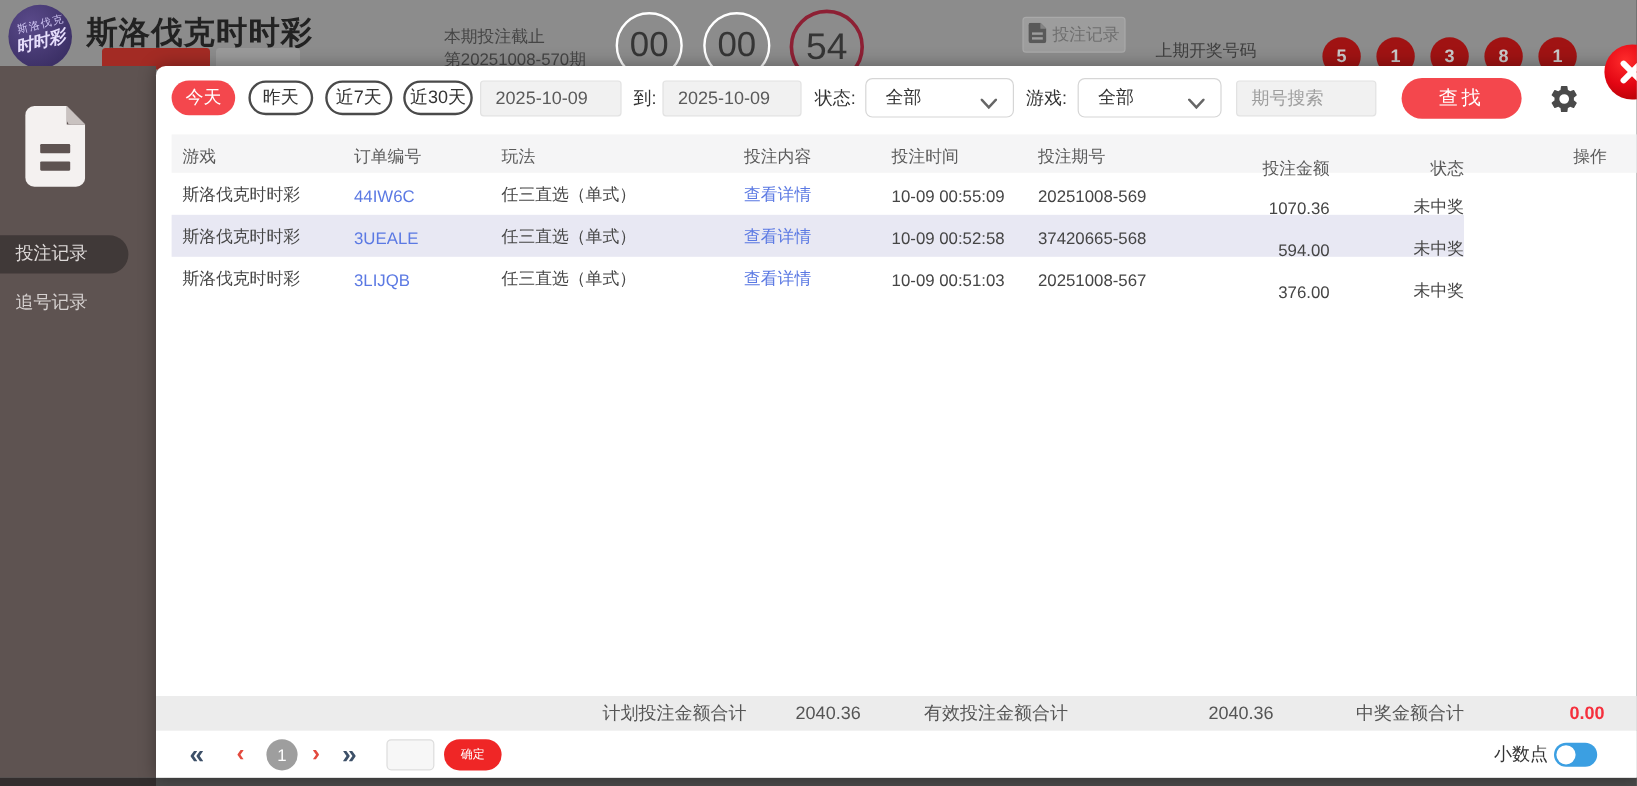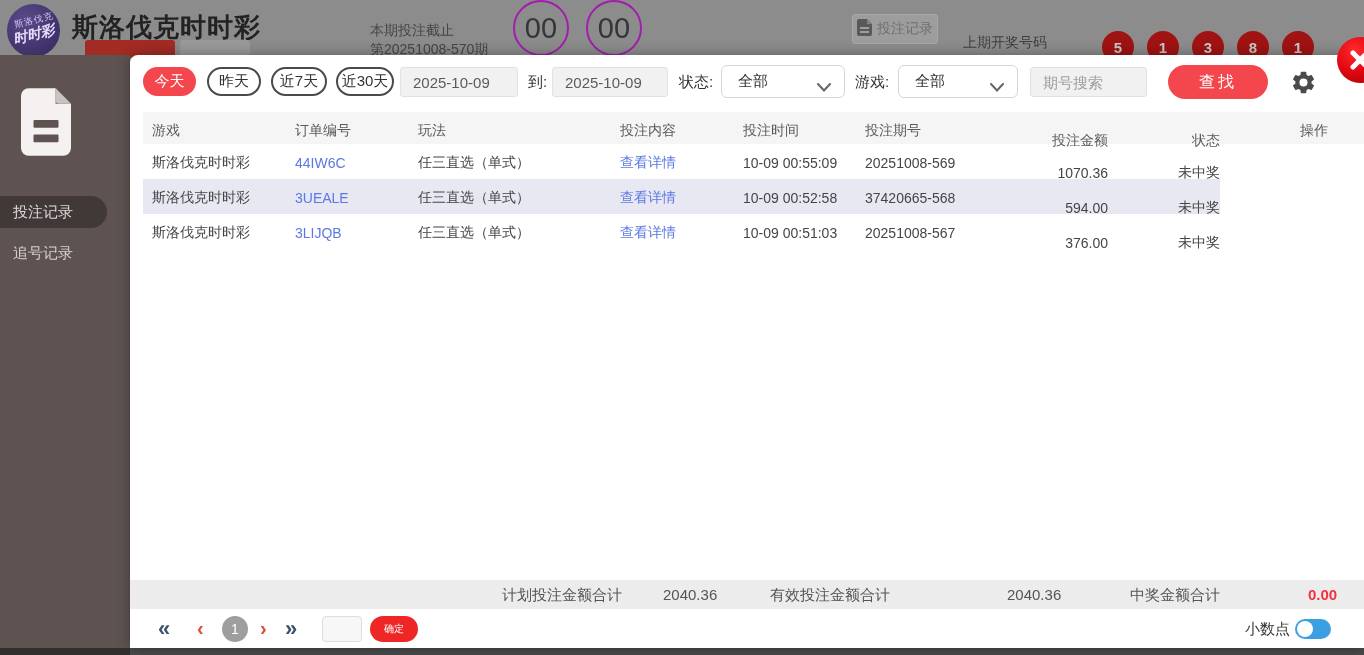--- a/index.html
+++ b/index.html
@@ -10,21 +10,21 @@
   .logo{position:absolute;left:7px;top:4px;width:53px;height:53px;border-radius:50%;
         background:radial-gradient(circle at 35% 30%,#5a4a8a,#3c3066 75%);
         overflow:hidden;color:#cfc5f2;}
   .logo .l1{position:absolute;left:7px;top:10px;font-size:9px;transform:rotate(-14deg);letter-spacing:1px;}
   .logo .l2{position:absolute;left:6px;top:22px;font-size:14px;font-style:italic;font-weight:bold;color:#e6defc;transform:rotate(-14deg);}
   .page-title{position:absolute;left:72px;top:10px;font-size:26px;font-weight:bold;color:#222;letter-spacing:1px;}
   .tab-red{position:absolute;left:85px;top:40px;width:90px;height:18px;background:#a32b24;border-radius:3px 3px 0 0;}
   .tab-gray{position:absolute;left:180px;top:40px;width:70px;height:18px;background:#9a9a9a;border-radius:3px 3px 0 0;}
   .deadline-label{position:absolute;left:370px;top:22px;font-size:14px;color:#454545;}
   .deadline-issue{position:absolute;left:370px;top:41px;font-size:14px;color:#454545;}
-  .cd{position:absolute;top:0;width:52px;height:52px;border-radius:50%;border:2px solid #a21caf;
+  .cd{position:absolute;top:10px;width:52px;height:52px;border-radius:50%;border:2px solid #ffffff;
       display:flex;align-items:center;justify-content:center;font-size:29px;color:#353535;}
   .cd.h{left:513px}.cd.m{left:586px}
   .cd.s{left:658px;width:56px;height:56px;top:8px;border:3px solid #8d2034;font-size:31px;}
   .hdr-btn{position:absolute;left:852px;top:14px;width:86px;height:30px;background:#9d9d9d;
            border:1px solid #a9a9a9;border-radius:3px;display:flex;align-items:center;justify-content:center;
            gap:5px;font-size:14px;color:#6f6f6f;box-sizing:border-box;}
   .lastdraw-label{position:absolute;left:963px;top:34px;font-size:14px;color:#3e3e3e;}
   .ball{position:absolute;top:31px;width:32px;height:32px;border-radius:50%;background:#a01313;
         color:#c9c9c9;font-weight:bold;font-size:15px;display:flex;align-items:center;justify-content:center;}
   
@@ -68,21 +68,21 @@
   
   .t-head{position:absolute;left:13px;right:0;top:57px;height:32px;background:#f5f5f6;
           display:grid;grid-template-columns:143px 123px 202px 123px 122px 185px 58px 112px 1fr;
           align-items:center;box-sizing:border-box;padding-left:9px;font-size:14px;color:#5a5a5a;}
   .t-row{position:absolute;left:13px;width:1077px;height:35px;
          display:grid;grid-template-columns:143px 123px 202px 123px 122px 185px 58px 112px;
          align-items:center;box-sizing:border-box;padding-left:9px;font-size:14px;color:#454545;}
   .t-row.hl{background:#e8e8f3;}
   .r0{top:89px;}.r1{top:124px;}.r2{top:159px;}
   .c-r{text-align:right;margin-top:20px;}
-  .c-act{text-align:right;padding-right:36px;}
+  .c-act{text-align:right;padding-right:25px;}
   .lnk{color:#5b79e3;cursor:pointer;}
   
   .totals{position:absolute;left:0;top:525px;width:1234px;height:29px;background:#ececec;
           font-size:15px;color:#555;}
   .totals span{position:absolute;top:0;line-height:29px;}
   .tl1{left:372px;}.tv1{left:533px;}.tl2{left:640px;}.tv2{left:877px;}.tl3{left:1000px;}
   .tv3{left:1178px;color:#f5303d;font-weight:bold;}
   
   .pager{position:absolute;left:0;top:554px;width:1234px;height:39px;background:#fff;}
   .pg{position:absolute;top:0;height:39px;line-height:39px;font-weight:bold;cursor:pointer;user-select:none;}
@@ -116,20 +116,21 @@
     </div>
     <div class="page-title">斯洛伐克时时彩</div>
     <div class="tab-red"></div>
     <div class="tab-gray"></div>
 
     <div class="deadline-label">本期投注截止</div>
     <div class="deadline-issue">第20251008-570期</div>
 
     <div class="cd h">00</div>
     <div class="cd m">00</div>
+    <div class="cd s">54</div>
 
     <div class="hdr-btn">
       <span><svg width="15" height="17" viewBox="0 0 15 17">
             <path d="M2 0h8l5 5v10a2 2 0 0 1-2 2H2a2 2 0 0 1-2-2V2a2 2 0 0 1 2-2z" fill="#595959"></path>
             <path d="M10 0l5 5h-5z" fill="#848484"></path>
             <rect x="3" y="8" width="9" height="2" fill="#9d9d9d"></rect>
             <rect x="3" y="12" width="9" height="2" fill="#9d9d9d"></rect>
           </svg></span>
       <span>投注记录</span>
     </div>

